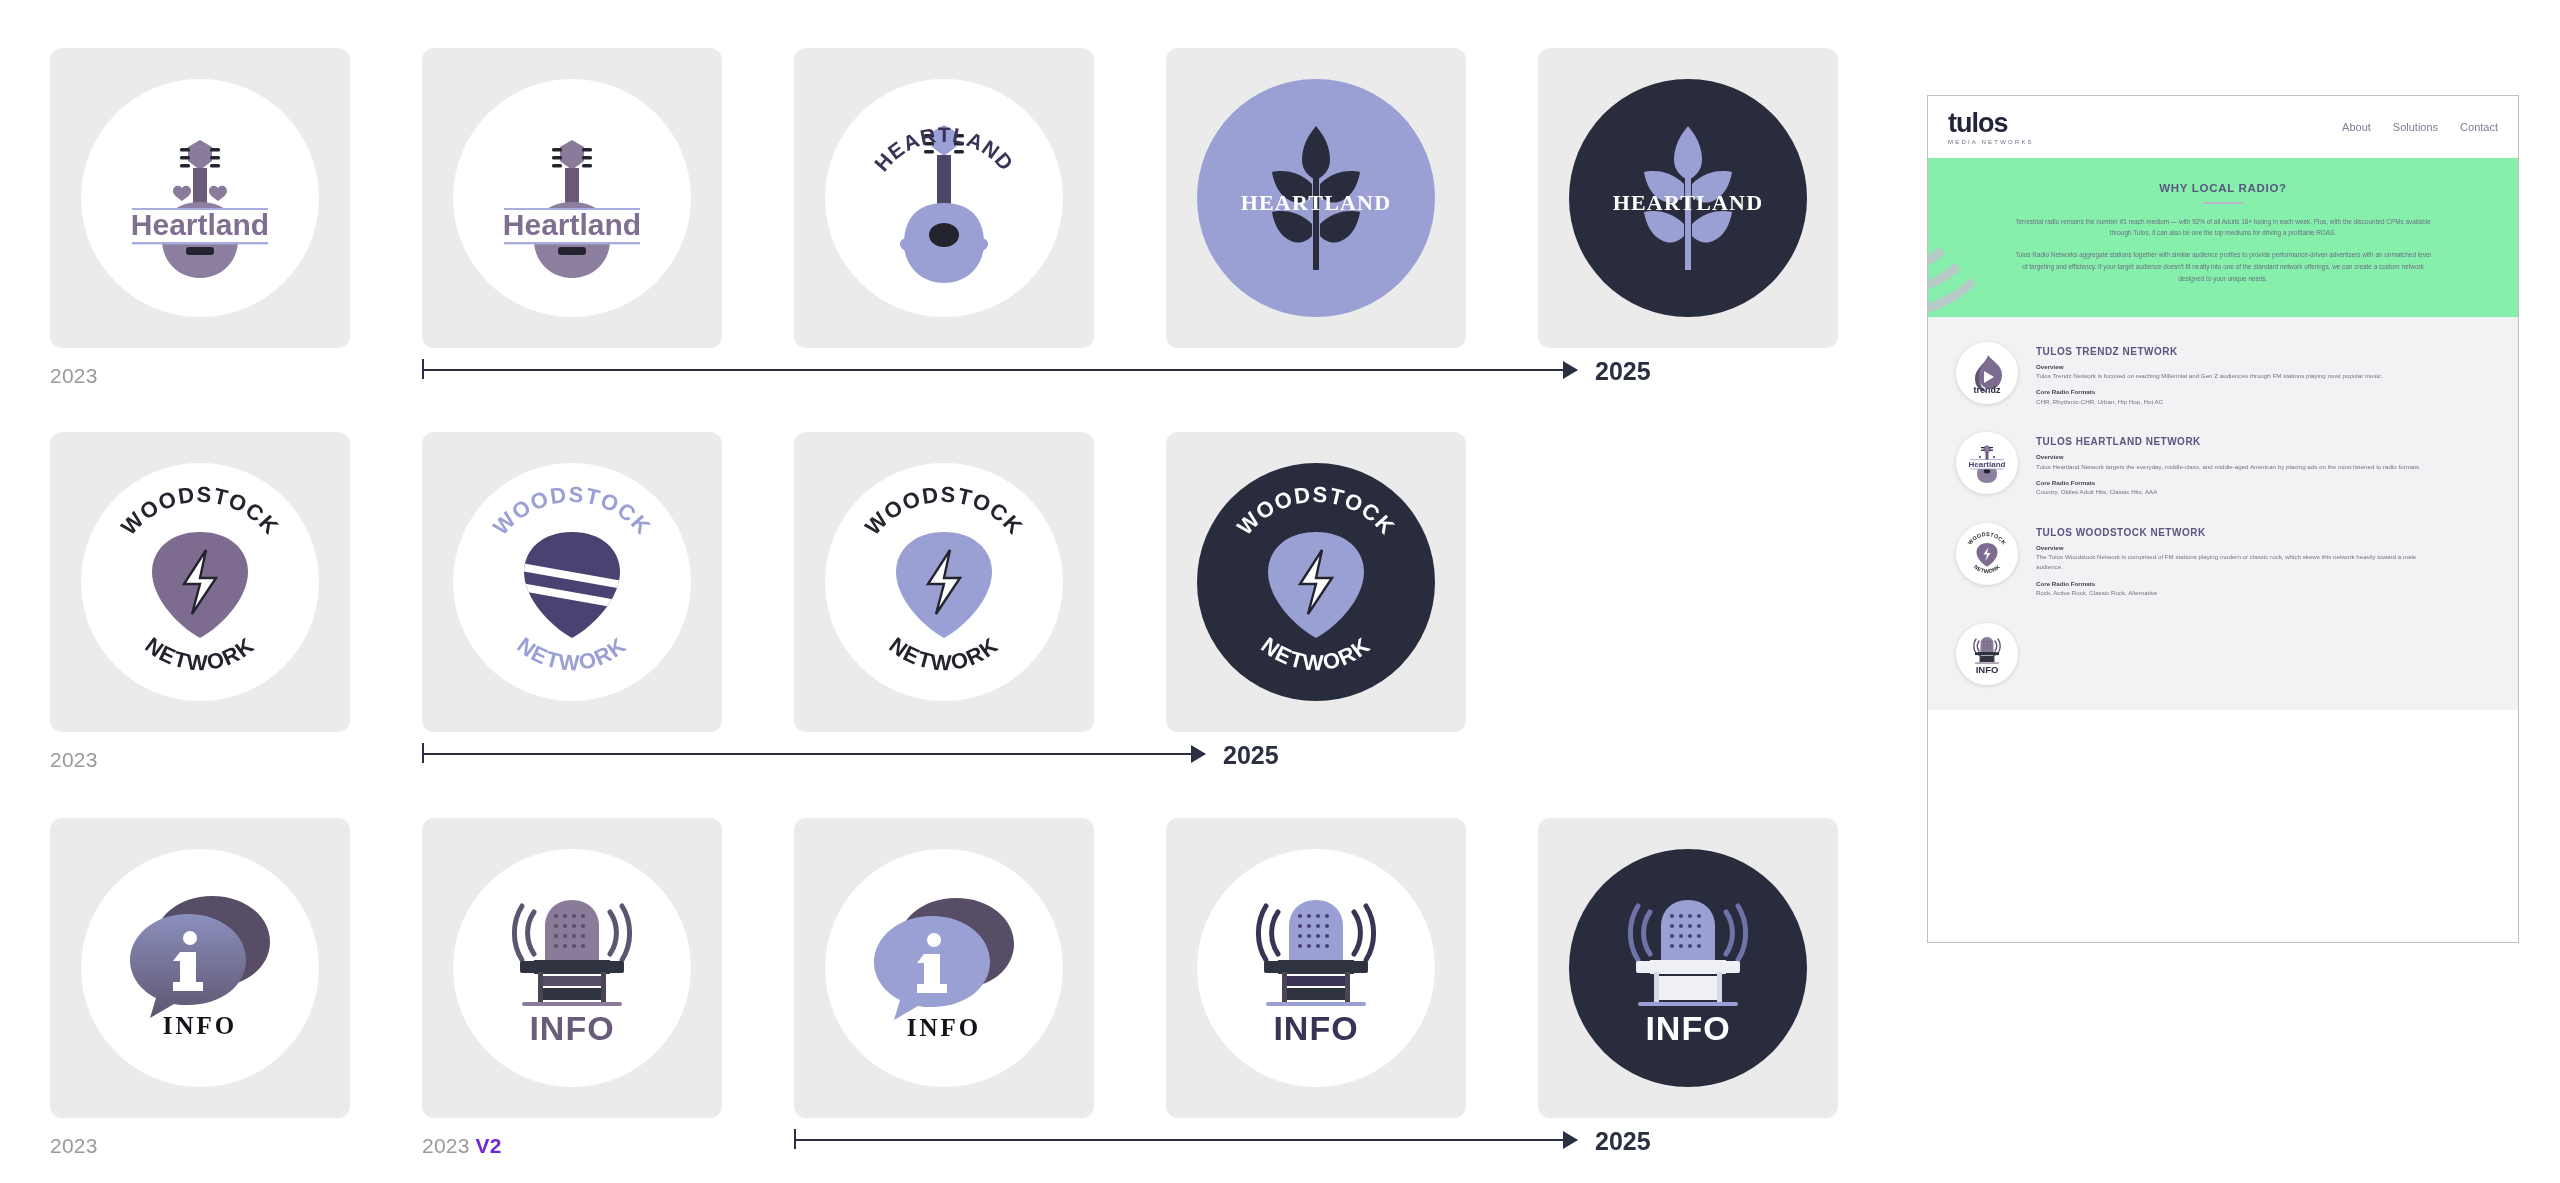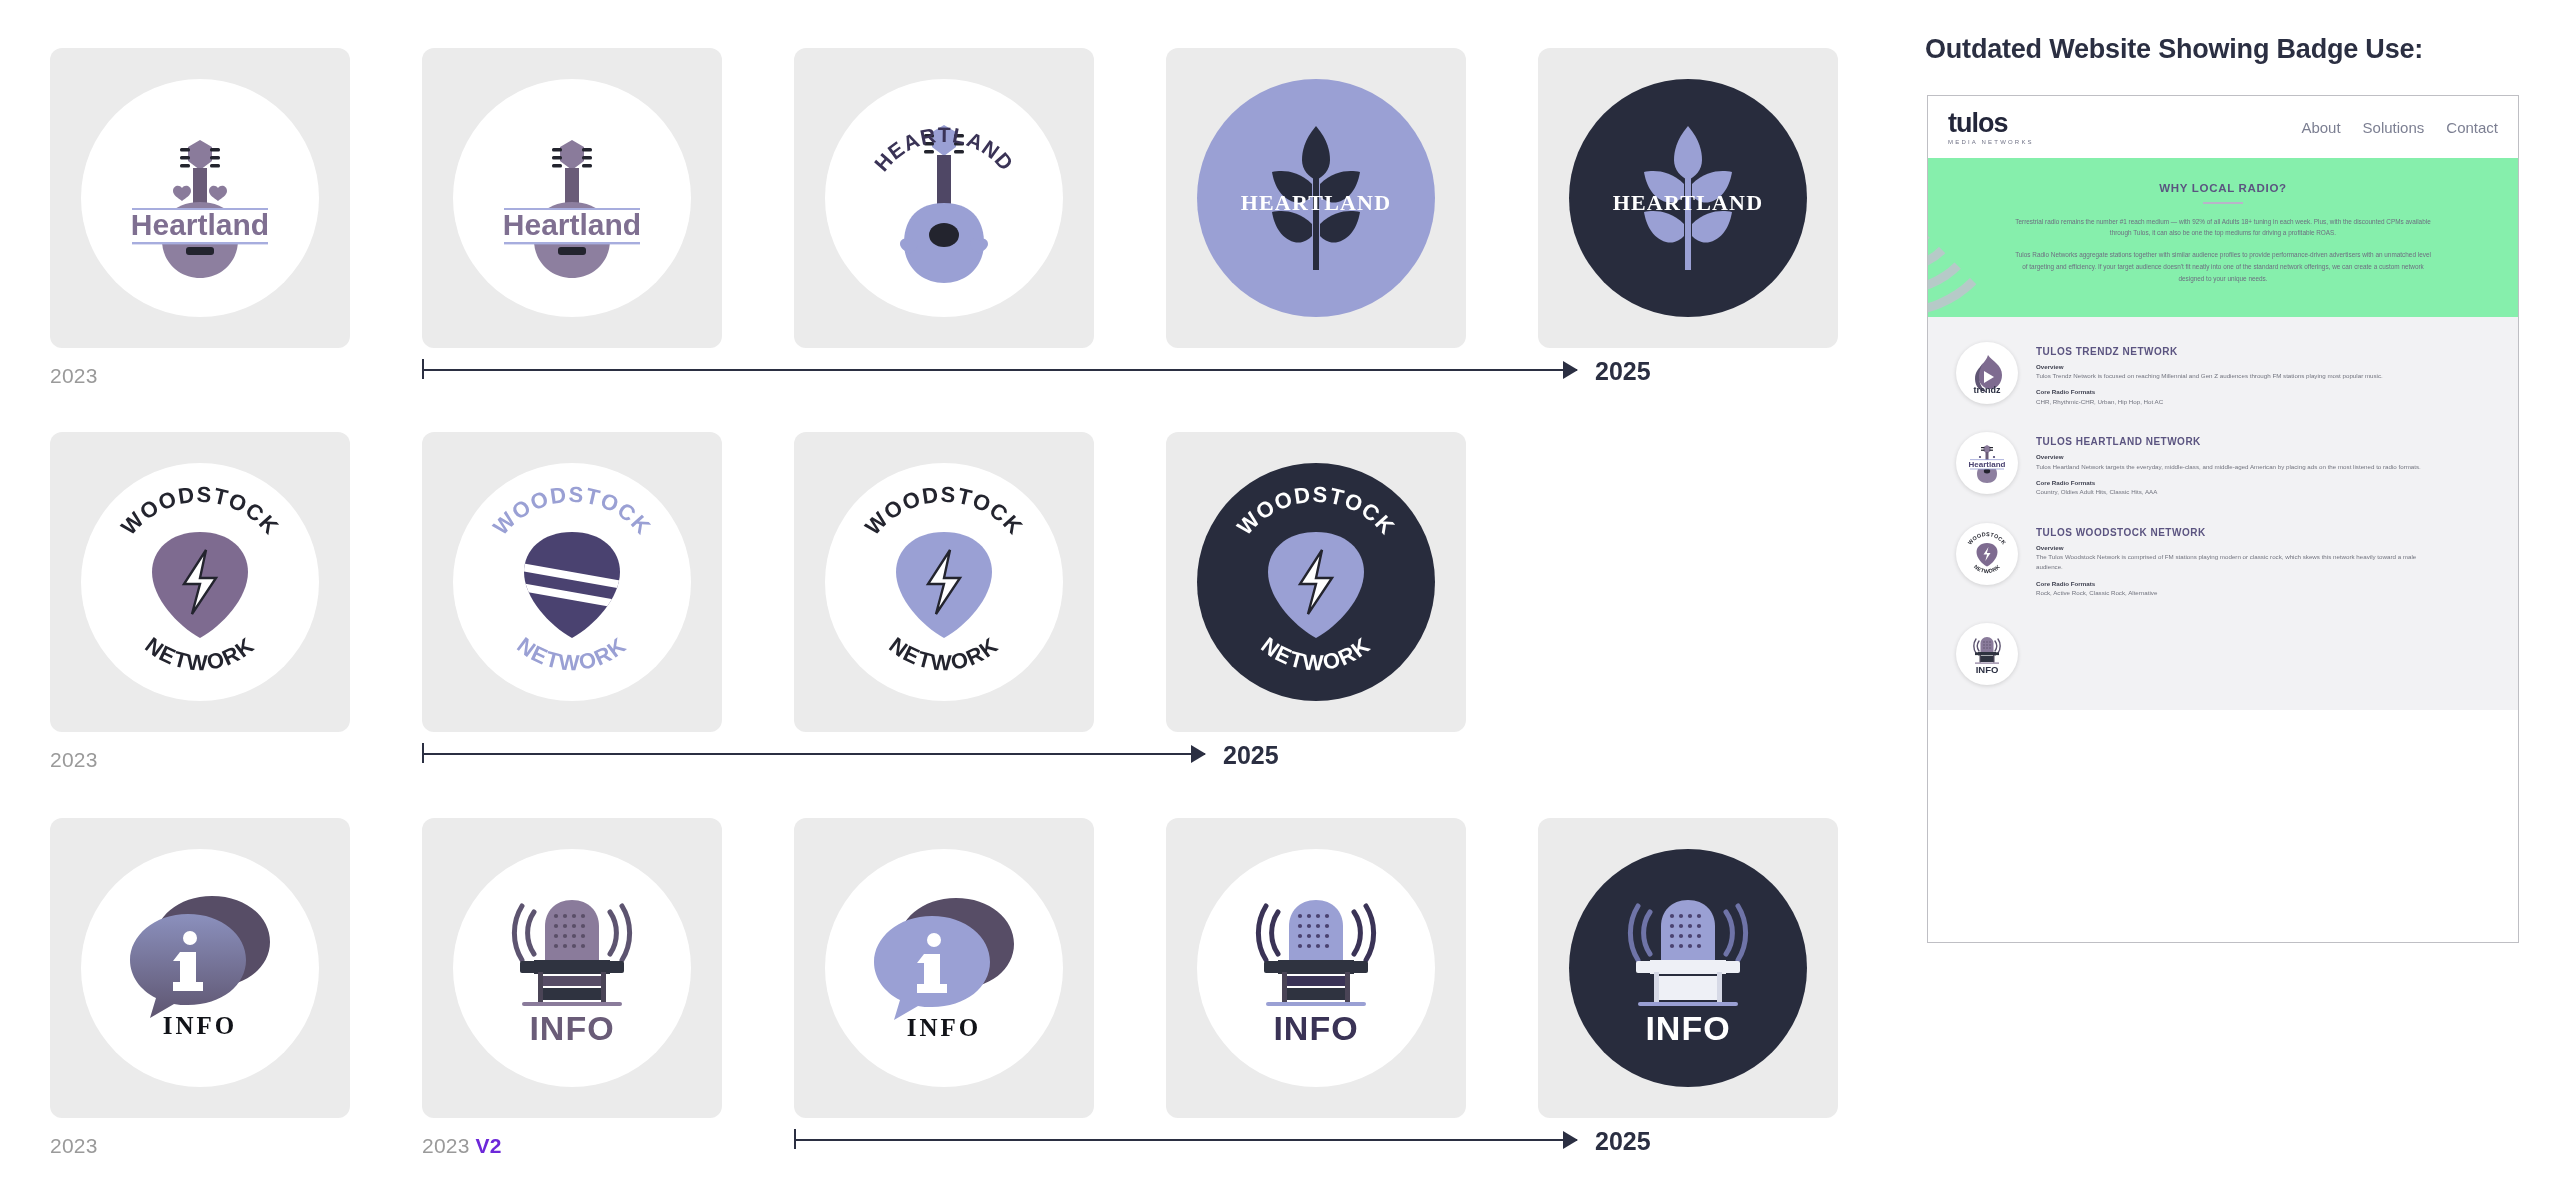--- a/index.html
+++ b/index.html
@@ -81,21 +81,21 @@
     overflow: hidden;
   }
   .site-nav {
     height: 62px; background: #fff; position: relative;
     display: flex; align-items: center; padding: 0 20px;
   }
   .logo-wrap { position: relative; }
   .logo-word { font-size: 27px; font-weight: 700; color: #23263a; letter-spacing: -1px; line-height: 1; }
   .logo-sub { font-size: 6px; letter-spacing: 2.2px; color: #6f7185; margin-top: 2px; text-align: center; }
   .nav-links { margin-left: auto; display: flex; gap: 22px; }
-  .nav-links span { font-size: 15px; color: #7c7f92; }
+  .nav-links span { font-size: 11px; color: #7c7f92; }
 
   .hero {
     position: relative; height: 122px;
     background:
       radial-gradient(circle at 74% 42%, #6a6270 0%, #3b3740 26%, #24222b 58%),
       linear-gradient(100deg, #1b1a22 0%, #2d2b36 48%, #3a3743 100%);
     overflow: hidden;
   }
   .hero-face {
     position: absolute; right: 120px; top: 6px; width: 120px; height: 118px;
@@ -558,21 +558,20 @@
         <div class="tl-line"></div>
         <div class="tl-head"></div>
       </div>
       <div class="tl-year" style="left:1545px; top:309px;">2025</div>
     </div>
 
   </div>
 
   <div class="right">
 
-    <div class="right-title">Outdated Website Showing Badge Use:</div>
 
     <div class="browser">
 
       <div class="site-nav">
         <div class="logo-wrap">
           <div class="logo-word">tulos</div>
           <div class="logo-sub">MEDIA NETWORKS</div>
         </div>
         <div class="nav-links">
           <span>About</span>

